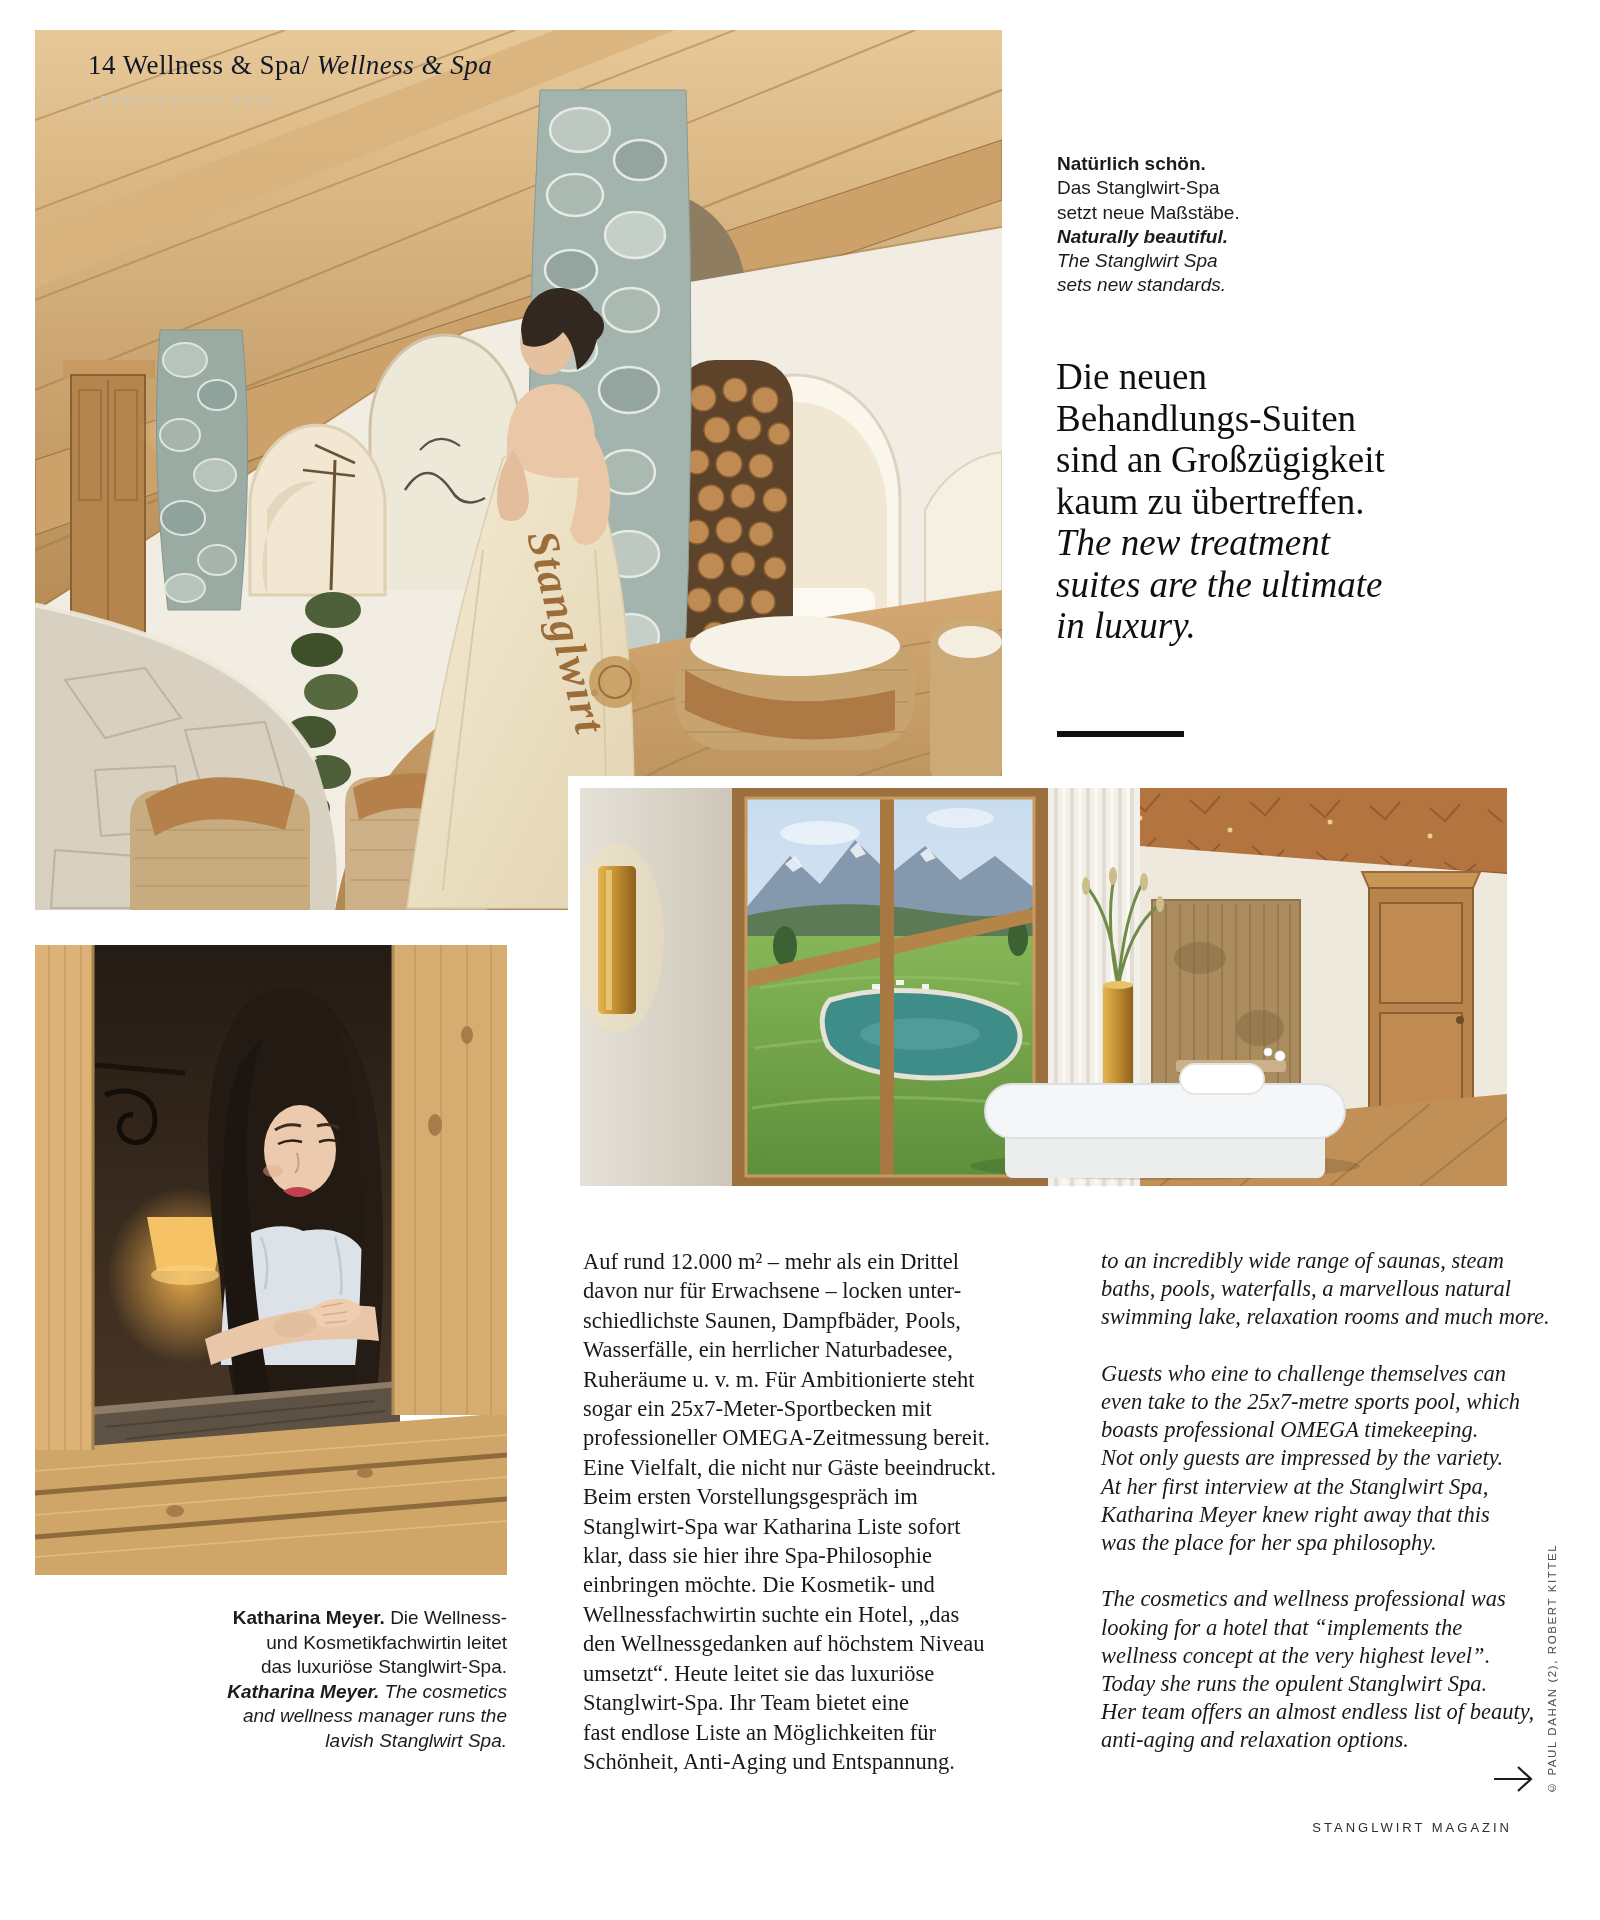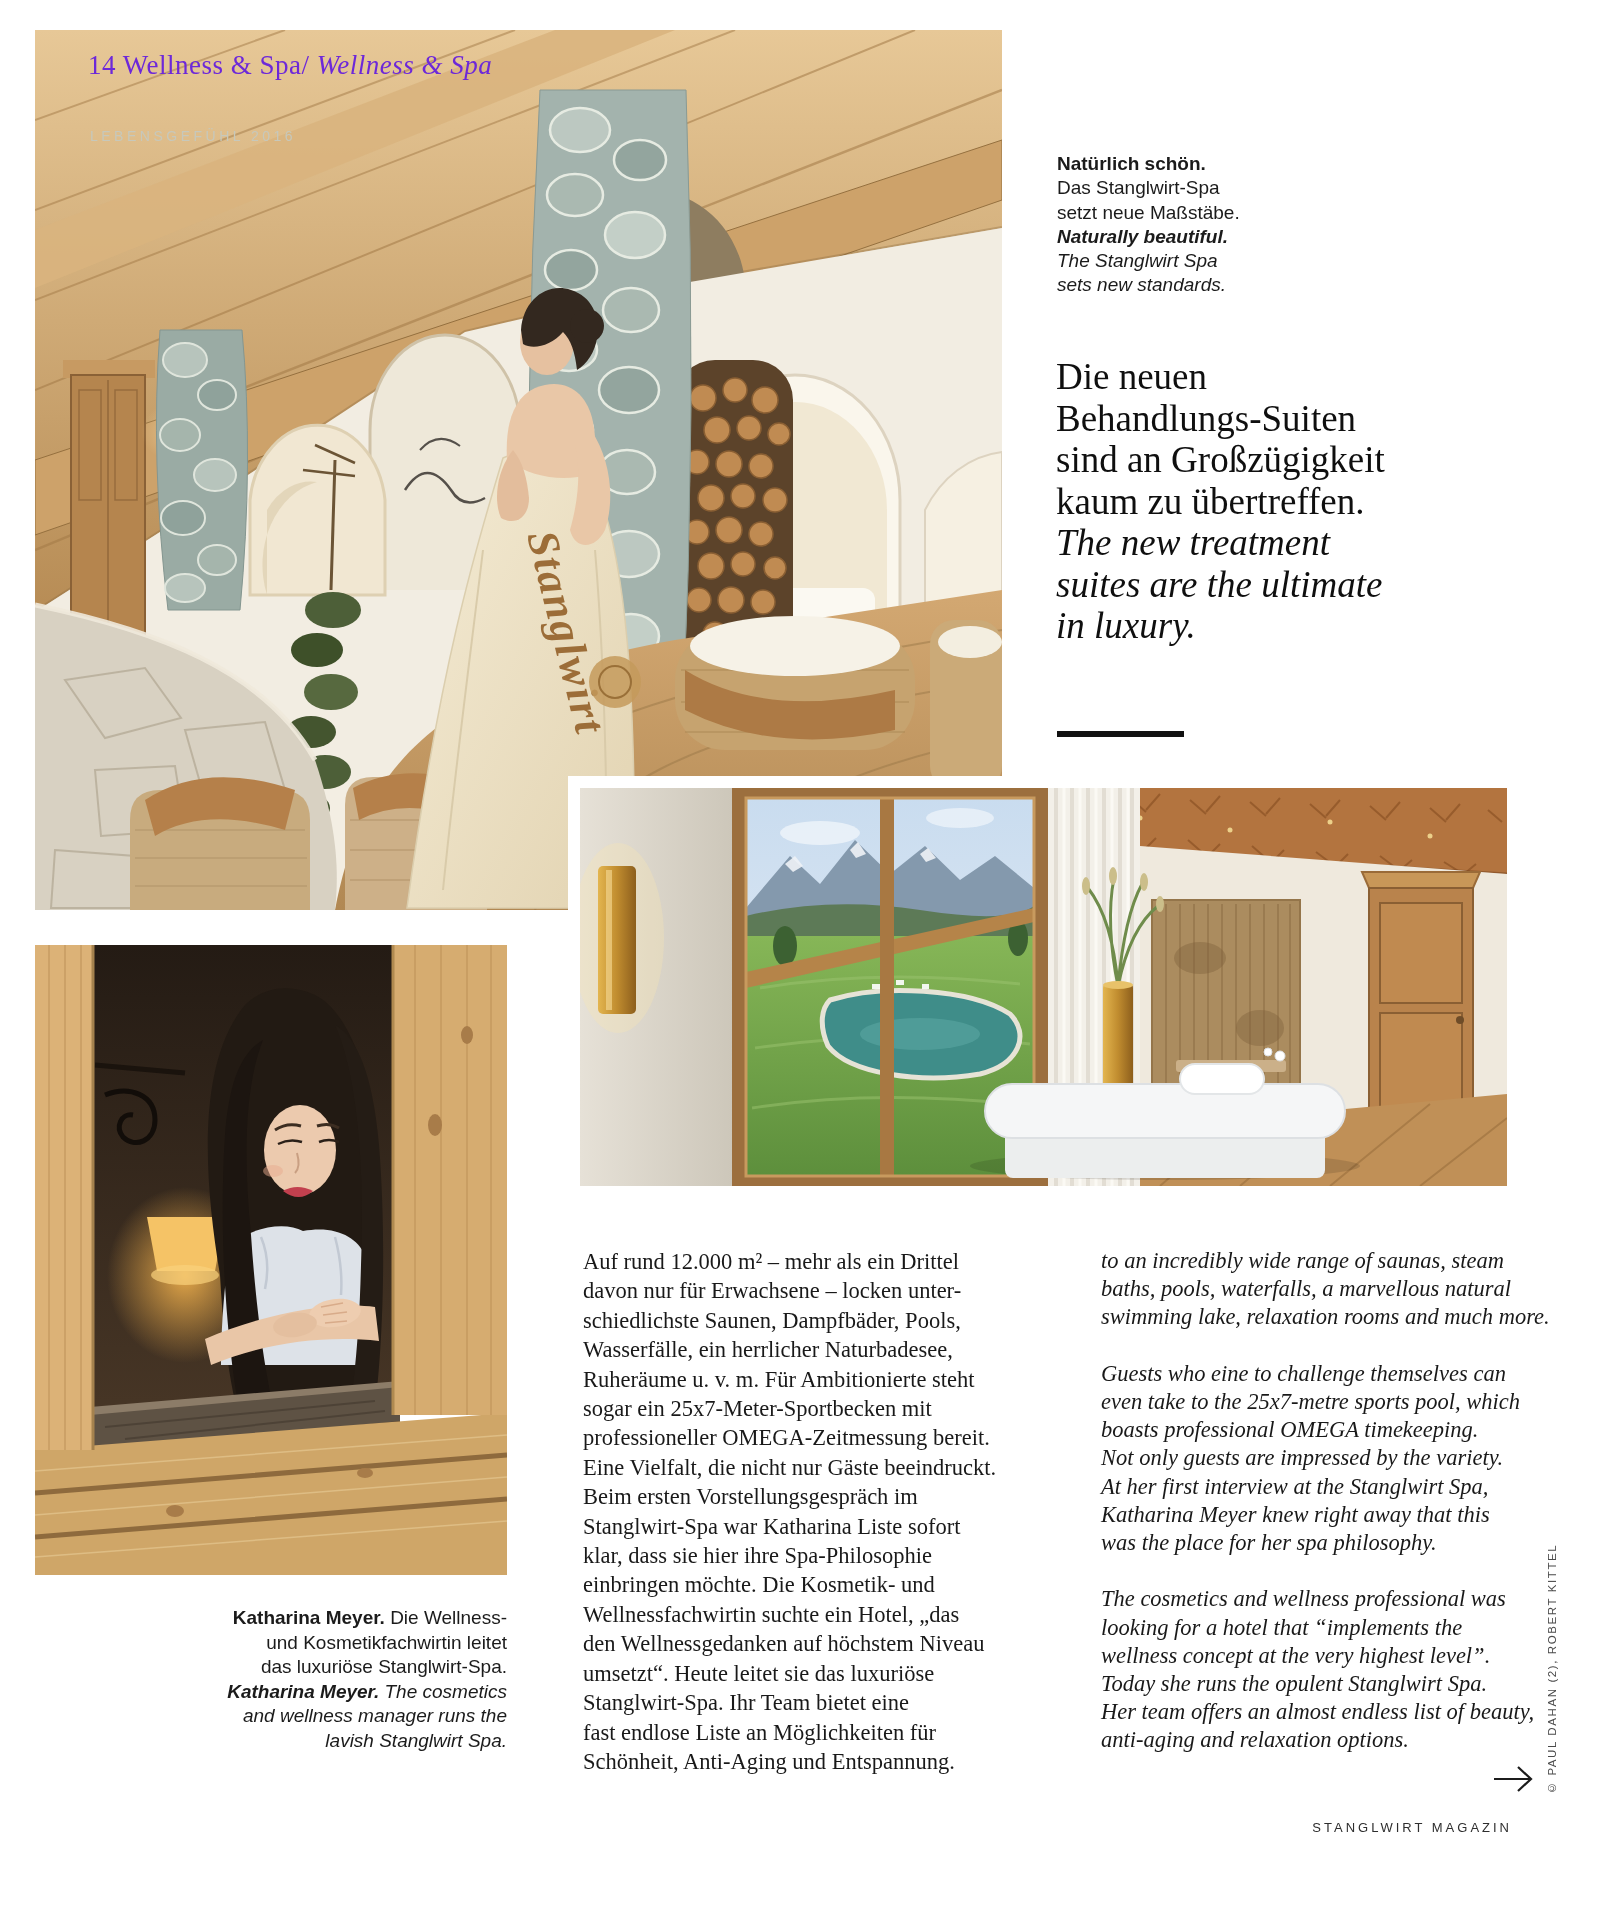--- a/index.html
+++ b/index.html
@@ -4,24 +4,24 @@
 <style>
   html,body{margin:0;padding:0;background:#ffffff;}
   .page{position:relative;width:1600px;height:1920px;background:#ffffff;overflow:hidden;
         font-family:"Liberation Sans",sans-serif;color:#1c1c1c;}
   .abs{position:absolute;}
   .photo{overflow:hidden;}
   svg{display:block;}
 
   
   .header-title{left:88px;top:50px;z-index:5;font-family:"Liberation Serif",serif;
-    font-size:27px;color:#6d28d9;letter-spacing:.5px;white-space:nowrap;}
+    font-size:27px;color:#0f172a;letter-spacing:.5px;white-space:nowrap;}
   .header-title .it{font-style:italic;}
-  .header-issue{left:90px;top:94px;z-index:5;font-size:14px;letter-spacing:3.5px;
-    color:#c7c8bb;white-space:nowrap;margin-top:34px;}
+  .header-issue{left:90px;top:94px;z-index:5;font-size:12px;letter-spacing:3.5px;
+    color:#c7c8bb;white-space:nowrap;}
 
   
   .photo1{left:35px;top:30px;width:967px;height:880px;z-index:1;}
   .photo2{left:568px;top:776px;width:927px;height:398px;border:12px solid #ffffff;z-index:2;}
   .photo3{left:35px;top:945px;width:472px;height:630px;z-index:1;}
 
   
   .intro-caption{left:1057px;top:152px;width:280px;font-size:19px;line-height:24.3px;color:#1b1b1b;}
   .b{font-weight:bold;}
   .i{font-style:italic;}

